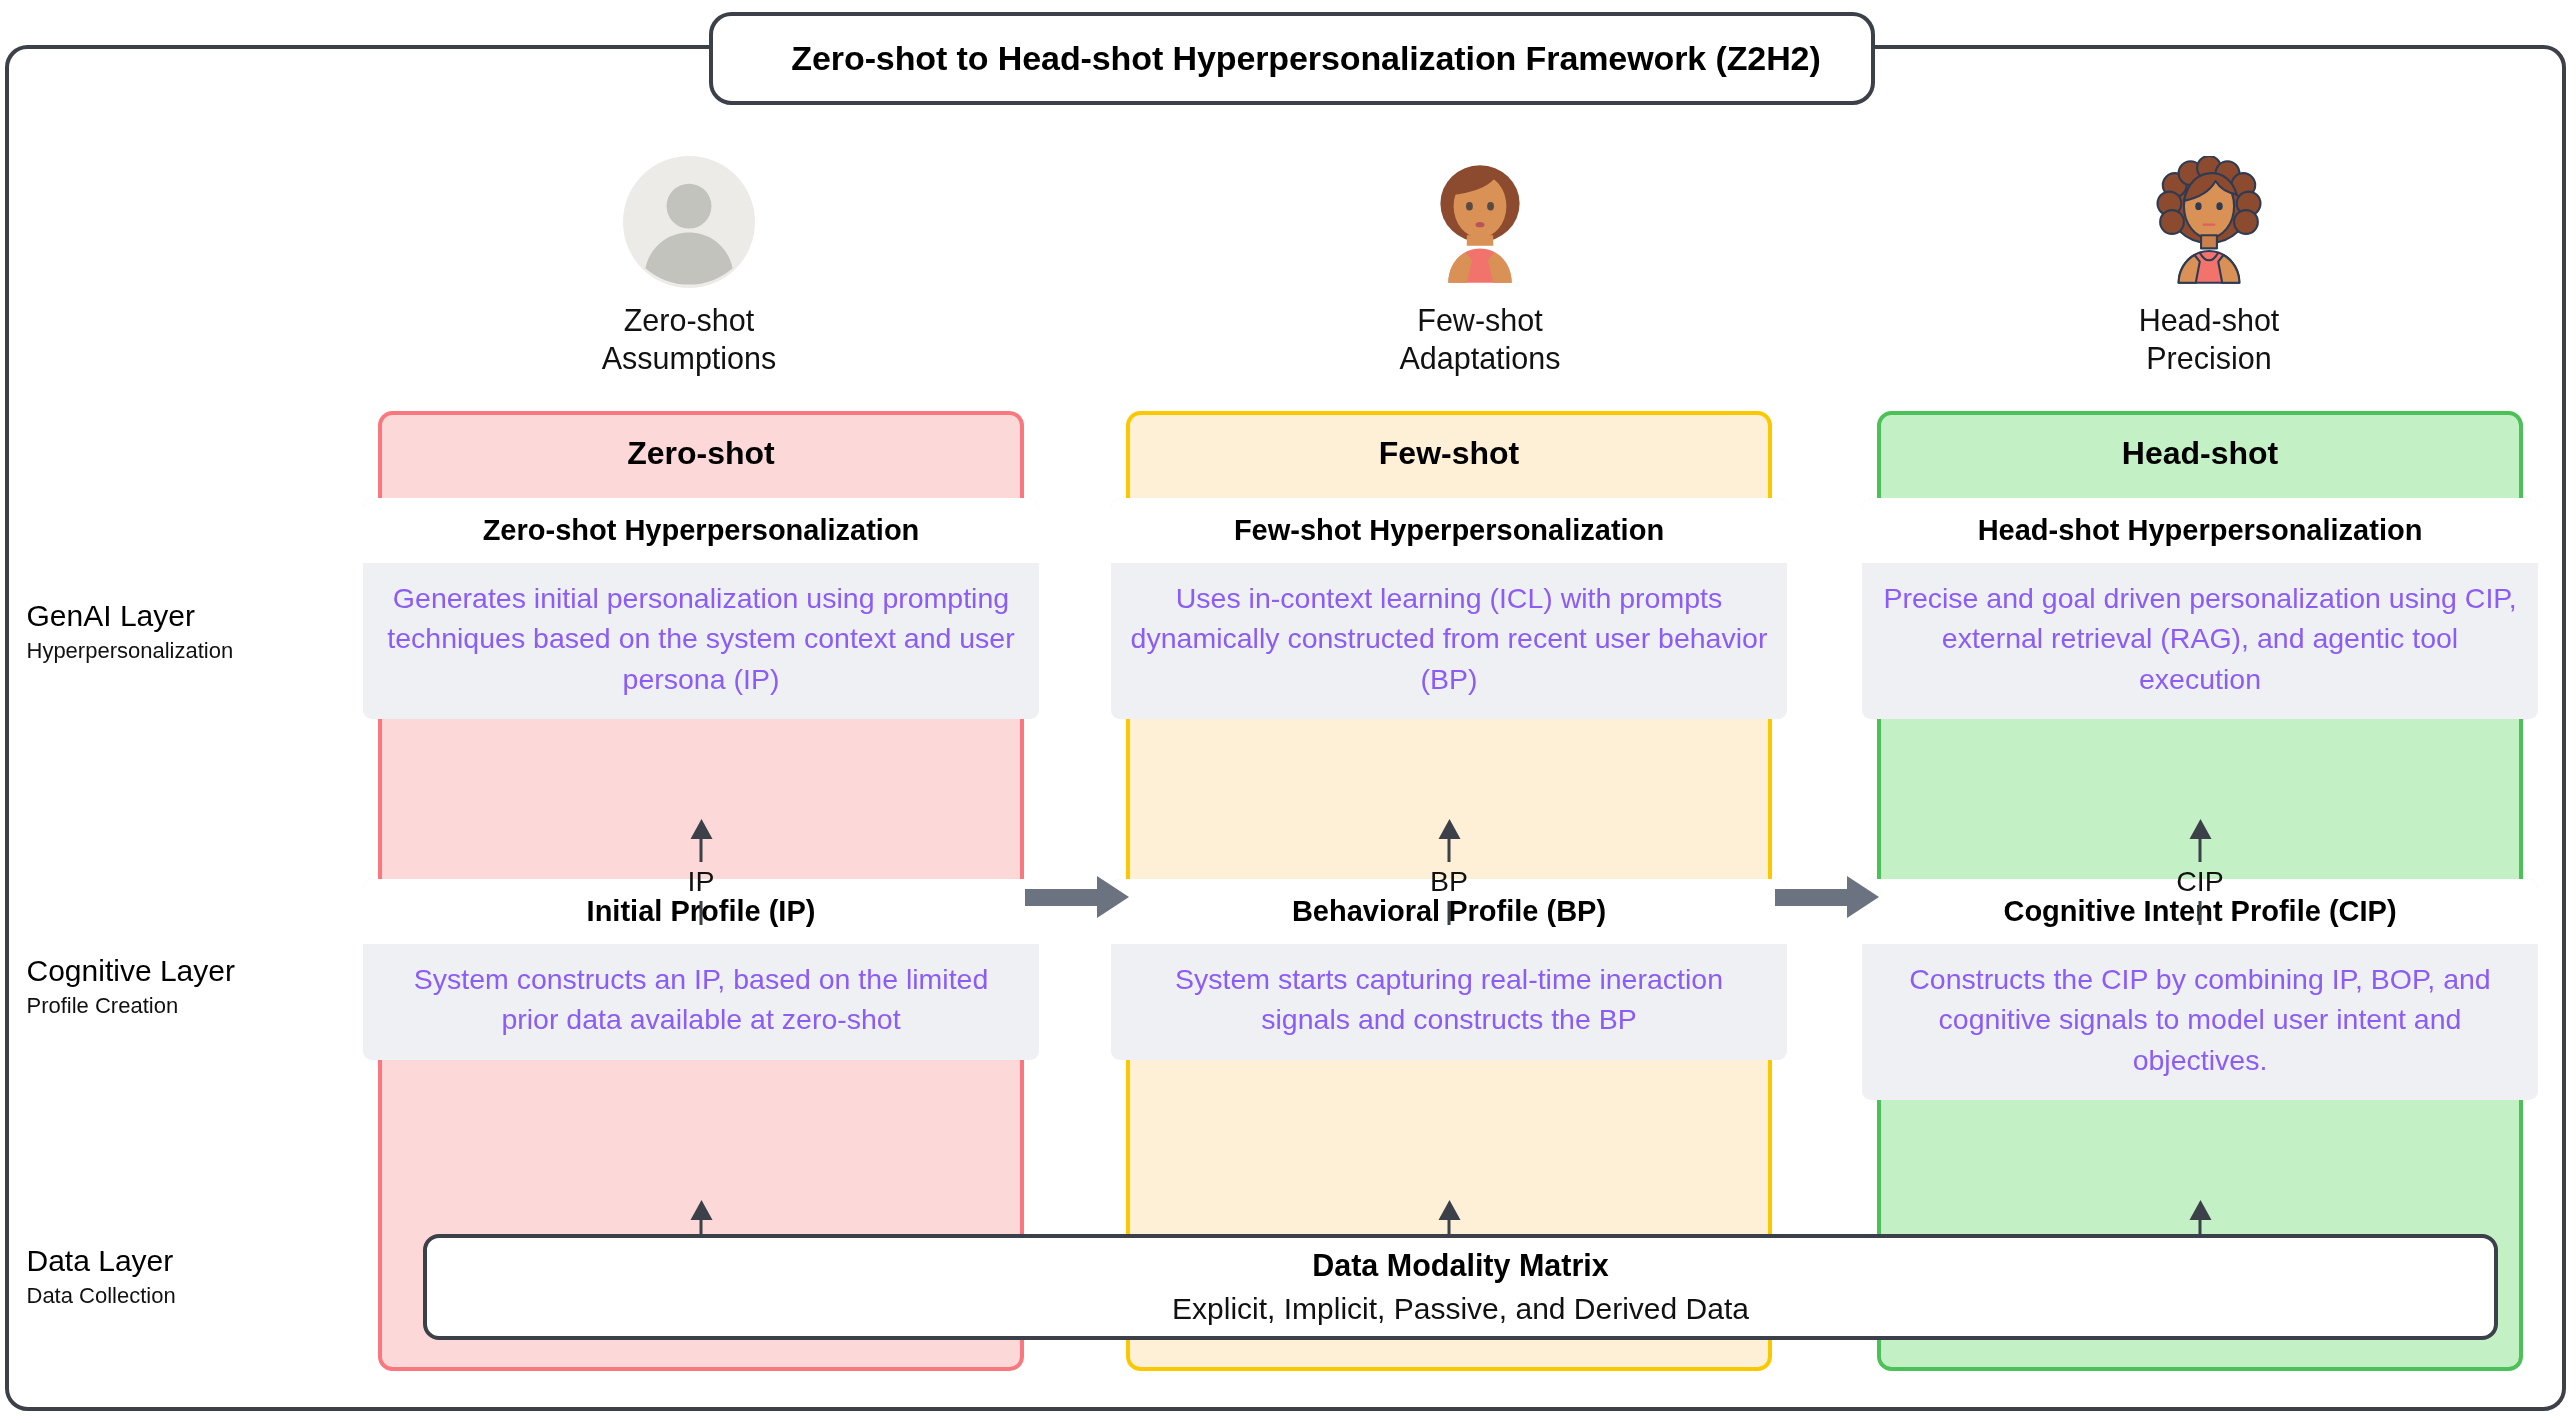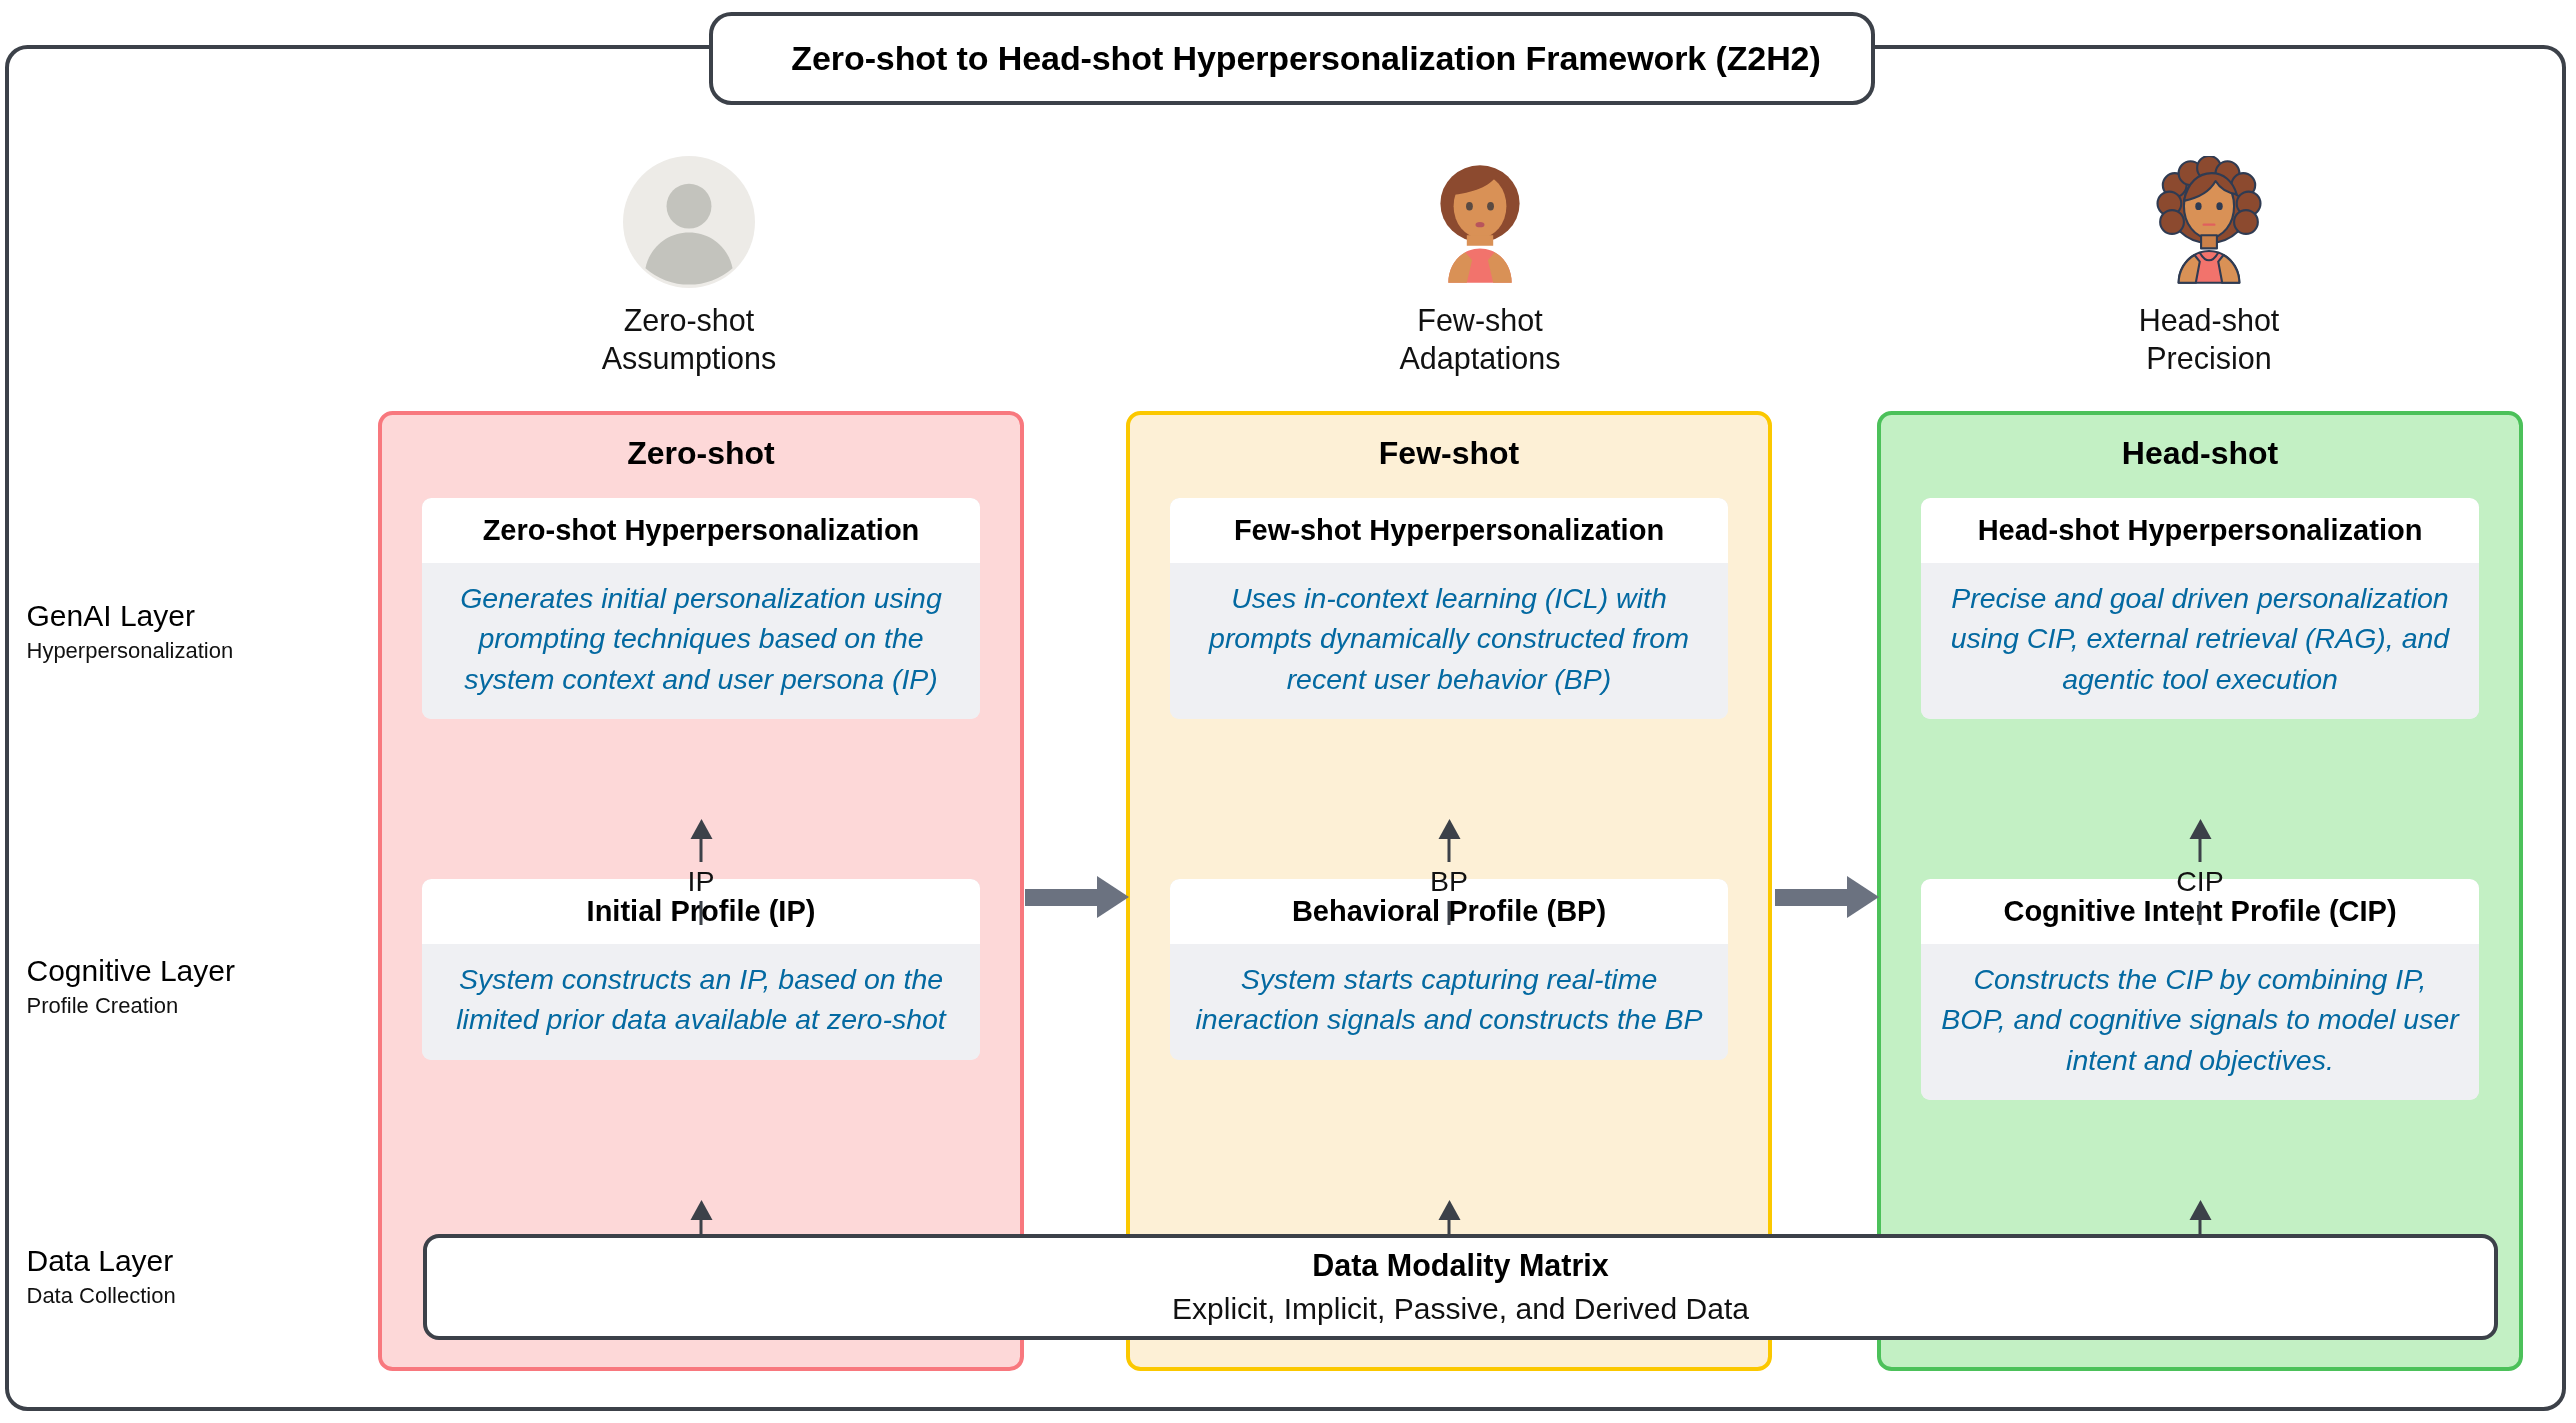--- a/index.html
+++ b/index.html
@@ -133,43 +133,42 @@
     font-weight: bold;
     color: #000;
     margin-top: 20px;
   }
 
   
   .card {
     position: absolute;
     left: 50%;
     transform: translateX(-50%);
-    width: 558px;
+    width: 676px;
     border-radius: 9.3px;
     overflow: hidden;
     background: #eff0f3;
     box-sizing: border-box;
   }
   .card-head {
     background: #ffffff;
     text-align: center;
     font-size: 29px;
     font-weight: bold;
     color: #000;
     padding: 16px 6.6px 16px 6.6px;
     border-radius: 9.3px 9.3px 0 0;
   }
   .card-body {
     background: #eff0f3;
     text-align: center;
     font-size: 28.5px;
     line-height: 1.42;
-    color: #0369a1;
+    color: #8b5cf6;
     padding: 14.6px 18.5px 20px 18.5px;
-    font-style: italic;
   }
   .card-genai     { top: 83px; }
   .card-cognitive { top: 464px; }
 
   
   .v-arrow {
     position: absolute;
     left: 50%;
     transform: translateX(-50%);
     width: 159px;

